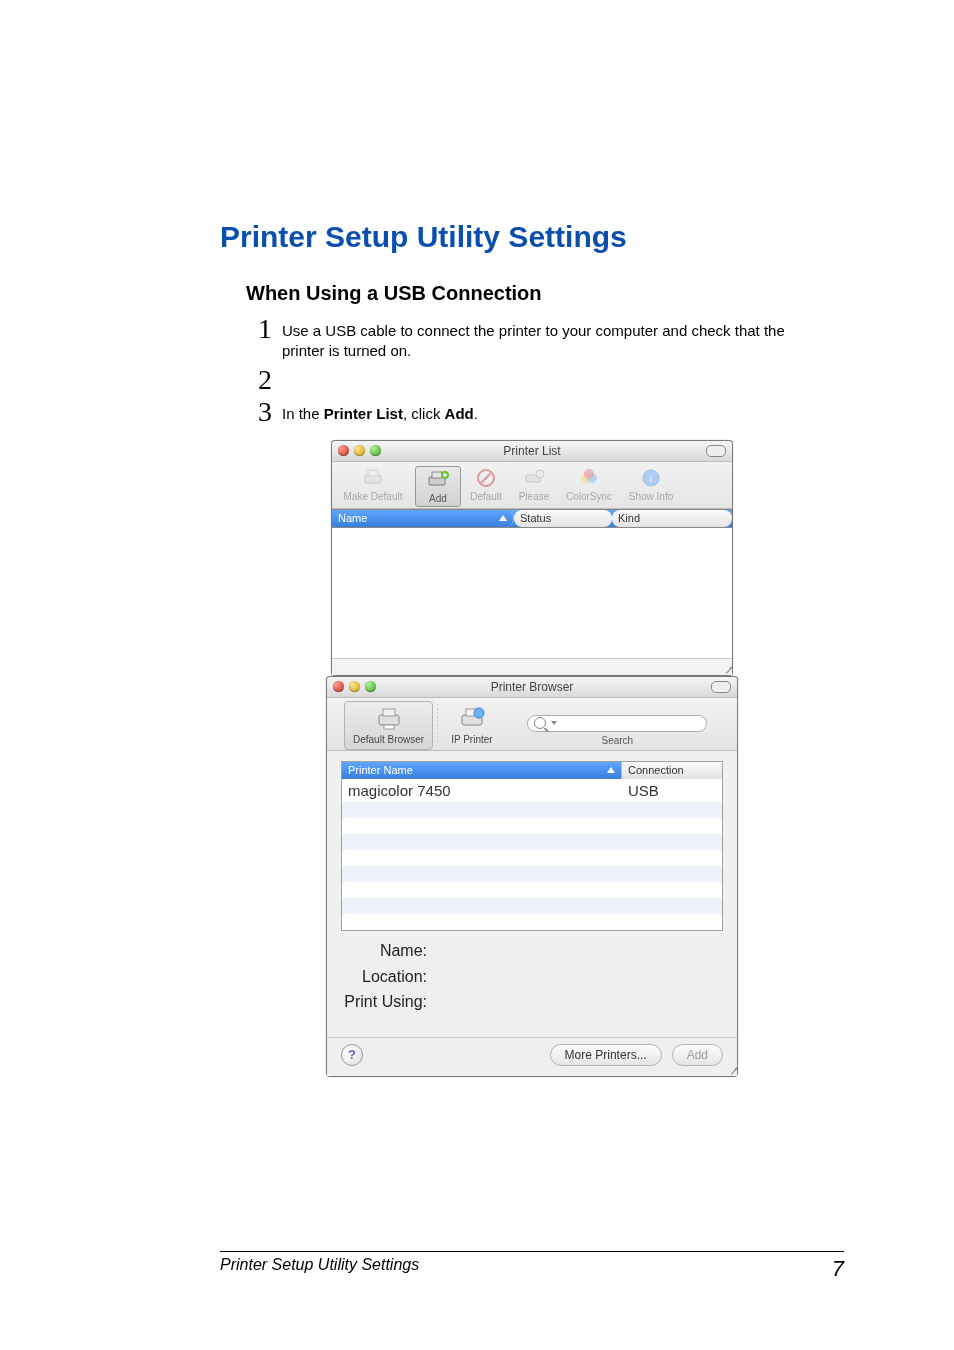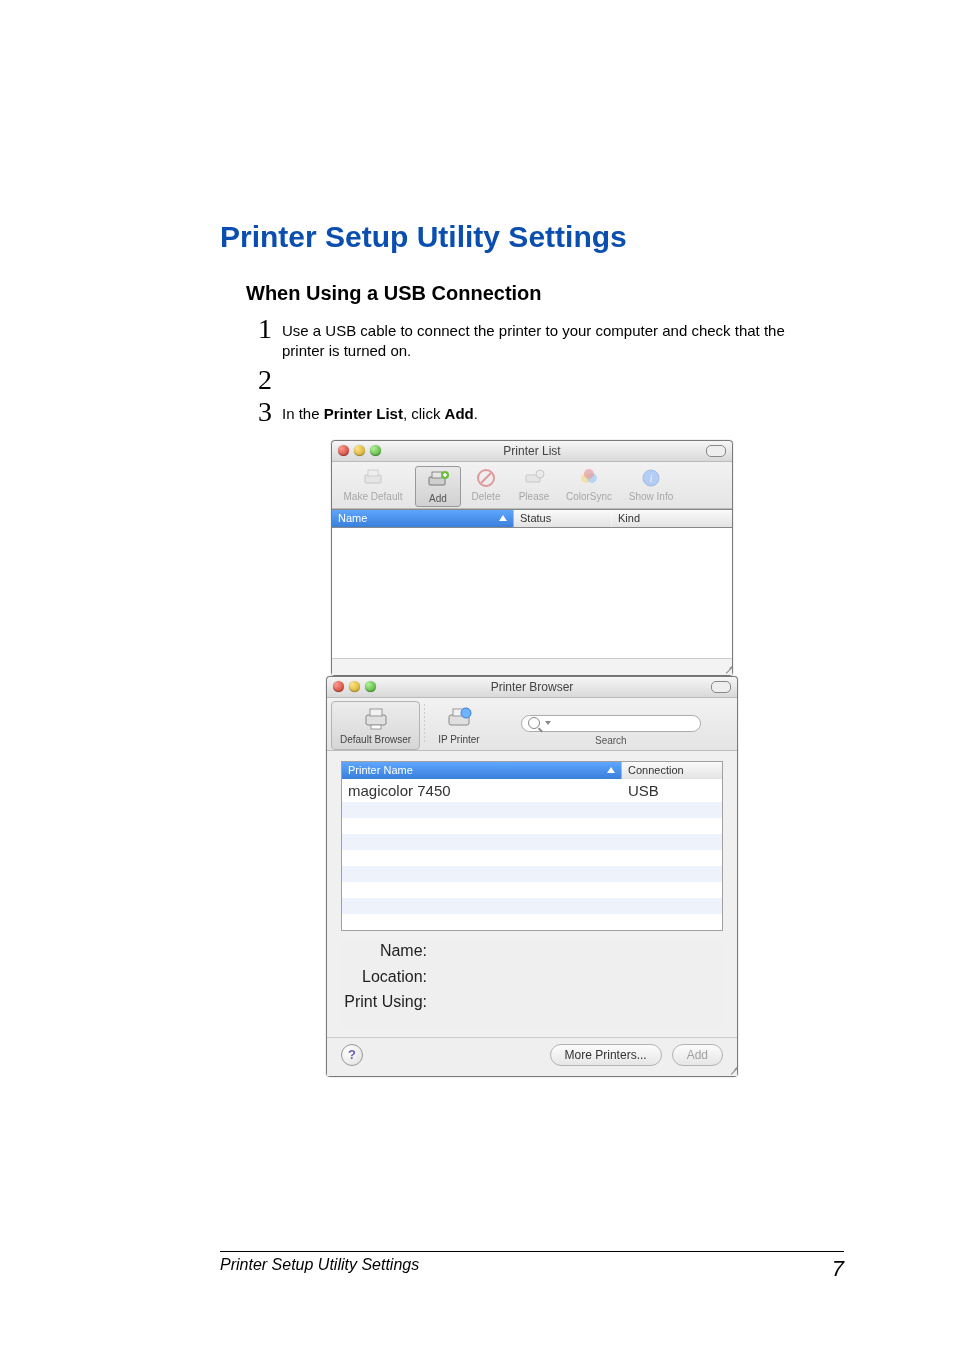--- a/index.html
+++ b/index.html
@@ -144,20 +144,21 @@
     border-top: 1px solid #888;
     border-bottom: 1px solid #888;
   }
   .list-header .cell {
     border-right: 1px solid rgba(255,255,255,0.4);
     padding: 0 6px;
     box-sizing: border-box;
     display: flex;
     align-items: center;
     height: 100%;
+    border-radius: 8px;
   }
   .sort-tri {
     width: 0; height: 0;
     border-left: 4px solid transparent;
     border-right: 4px solid transparent;
     border-bottom: 6px solid #fff;
     margin-left: 6px;
   }
   .list-body {
     height: 130px;
@@ -201,20 +202,21 @@
     text-align: center;
     font-size: 10px;
     color: #444;
     padding: 2px 8px 4px 8px;
     border: 1px solid transparent;
   }
   .tab.active {
     border: 1px solid #b4b4b4;
     background: linear-gradient(#ededed, #d6d6d6);
     border-radius: 4px;
+    margin-left: 13px;
   }
   .tab .icon-wrap {
     height: 30px;
     display: flex;
     align-items: center;
     justify-content: center;
   }
   .divider-v {
     width: 1px;
     height: 40px;
@@ -471,21 +473,21 @@
         </div>
         <span>Add</span>
       </div>
       <div class="tool dim" style="width:40px">
         <div class="icon-wrap">
           <svg width="20" height="20">
               <circle cx="10" cy="10" r="8" fill="none" stroke="#c33" stroke-width="2"></circle>
               <line x1="5" y1="15" x2="15" y2="5" stroke="#c33" stroke-width="2"></line>
             </svg>
         </div>
-        <span>Delete</span>
+        <span>Default</span>
       </div>
       <div class="tool dim" style="width:40px">
         <div class="icon-wrap">
           <svg width="22" height="20">
               <rect x="3" y="7" width="14" height="7" rx="1" fill="#ddd" stroke="#999"></rect>
               <circle cx="17" cy="6" r="4" fill="#e6e6e6" stroke="#999"></circle>
             </svg>
         </div>
         <span>Please</span>
       </div>

